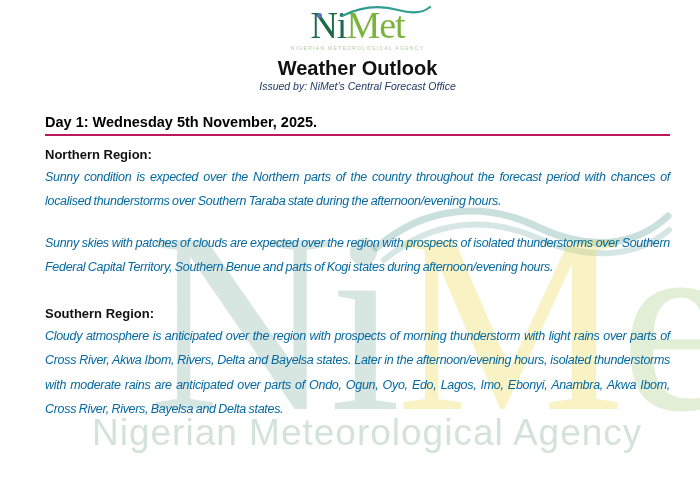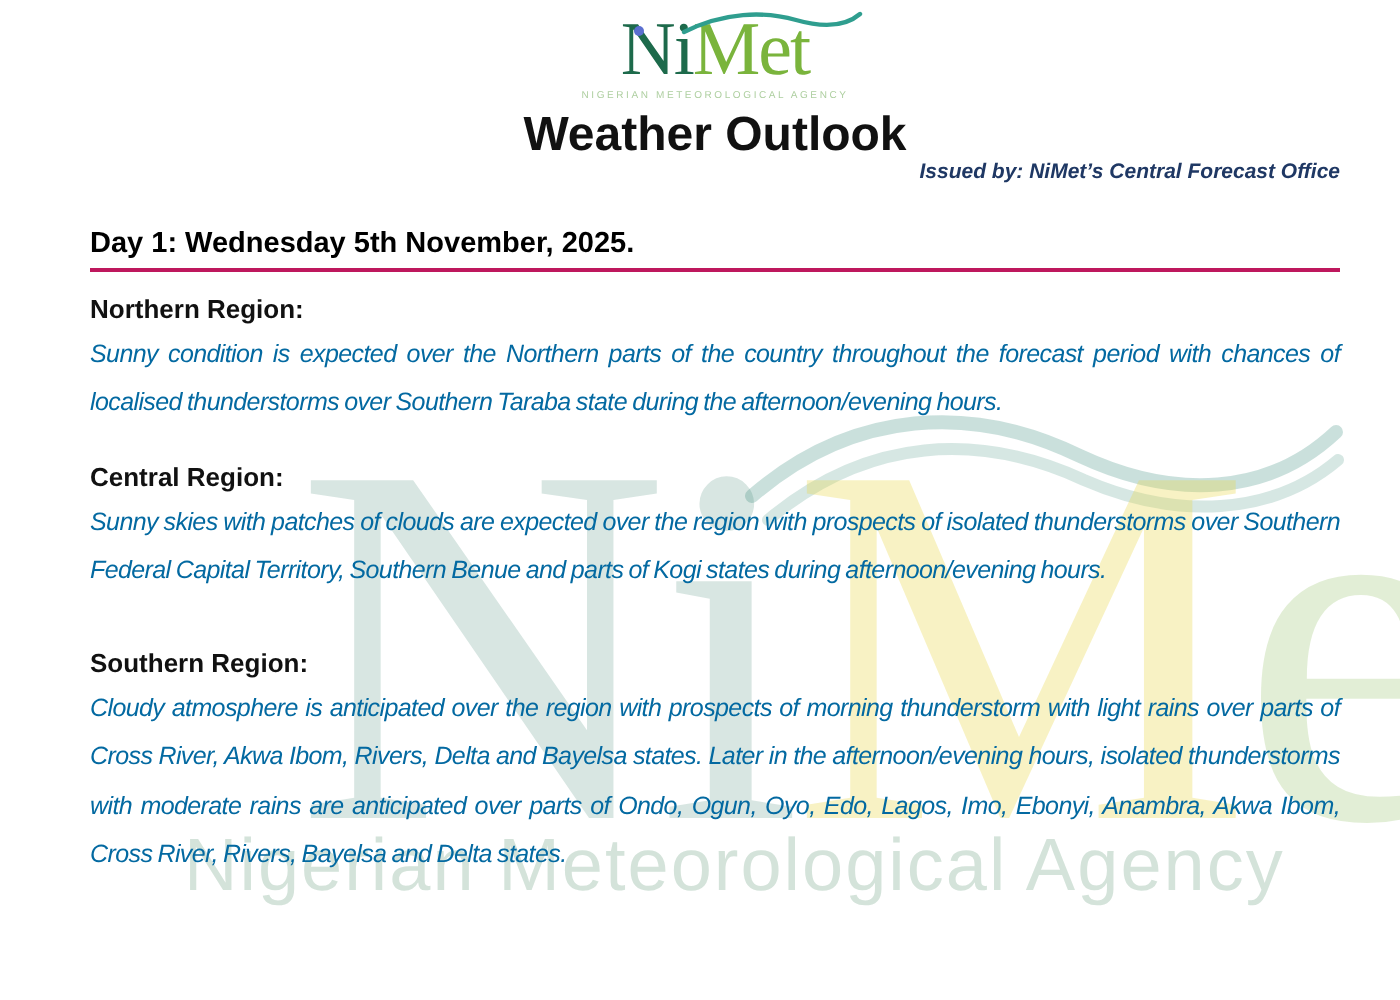--- a/index.html
+++ b/index.html
@@ -32,22 +32,22 @@
 
   .doc-header { text-align:center; }
   .logo { position:relative; display:inline-block; line-height:1; text-align:center; }
   .logo-text { font-family:"Liberation Serif", serif; font-size:38px; line-height:38px; letter-spacing:-1px; }
   .logo-ni  { color:#1d6a4b; }
   .logo-met { color:#7ab43c; }
   .logo-idot { position:absolute; width:5px; height:5px; border-radius:50%; background:#5b6fd0; left:26px; top:7px; }
   .logo-swoosh { position:absolute; top:-3px; right:-8px; }
   .logo-tagline { font-size:5px; letter-spacing:1.3px; color:#aecfa0; margin-top:2px; white-space:nowrap; }
 
-  .doc-title { font-size:24px; line-height:24px; font-weight:bold; color:#111; margin:2px 0 0; }
-  .meta { font-size:10.5px; line-height:13.5px; font-style:italic; font-weight:bold; color:#1f3864;text-align:right; }
+  .doc-title { font-size:20px; line-height:24px; font-weight:bold; color:#111; margin:2px 0 0; }
+  .meta { font-size:10.5px; line-height:13.5px; font-style:italic; font-weight:normal; color:#1f3864; }
 
   .day-heading {
     margin:20px 0 0; font-size:14.5px; line-height:17px; font-weight:bold; color:#000;
     padding-bottom:3px; border-bottom:2px solid #be185d;
   }
 
   .region { margin-top:17px; }
   .region.first { margin-top:11px; }
   .region.last  { margin-top:26px; }
   .region-heading { margin:0 0 3px; font-size:13px; line-height:15px; font-weight:bold; color:#111; }
@@ -87,21 +87,20 @@
     </header>
 
     <h2 class="day-heading">Day 1: Wednesday 5th November, 2025.</h2>
 
     <section class="region first">
       <h3 class="region-heading">Northern Region:</h3>
       <p class="region-body">Sunny condition is expected over the Northern parts of the country throughout the forecast period with chances of localised thunderstorms over Southern Taraba state during the afternoon/evening hours.</p>
     </section>
 
     <section class="region">
-      <h3 class="region-heading">Central Region:</h3>
       <p class="region-body">Sunny skies with patches of clouds are expected over the region with prospects of isolated thunderstorms over Southern Federal Capital Territory, Southern Benue and parts of Kogi states during afternoon/evening hours.</p>
     </section>
 
     <section class="region last">
       <h3 class="region-heading">Southern Region:</h3>
       <p class="region-body">Cloudy atmosphere is anticipated over the region with prospects of morning thunderstorm with light rains over parts of Cross River, Akwa Ibom, Rivers, Delta and Bayelsa states. Later in the afternoon/evening hours, isolated thunderstorms with moderate rains are anticipated over parts of Ondo, Ogun, Oyo, Edo, Lagos, Imo, Ebonyi, Anambra, Akwa Ibom, Cross River, Rivers, Bayelsa and Delta states.</p>
     </section>
 
   </div>
 </div>

